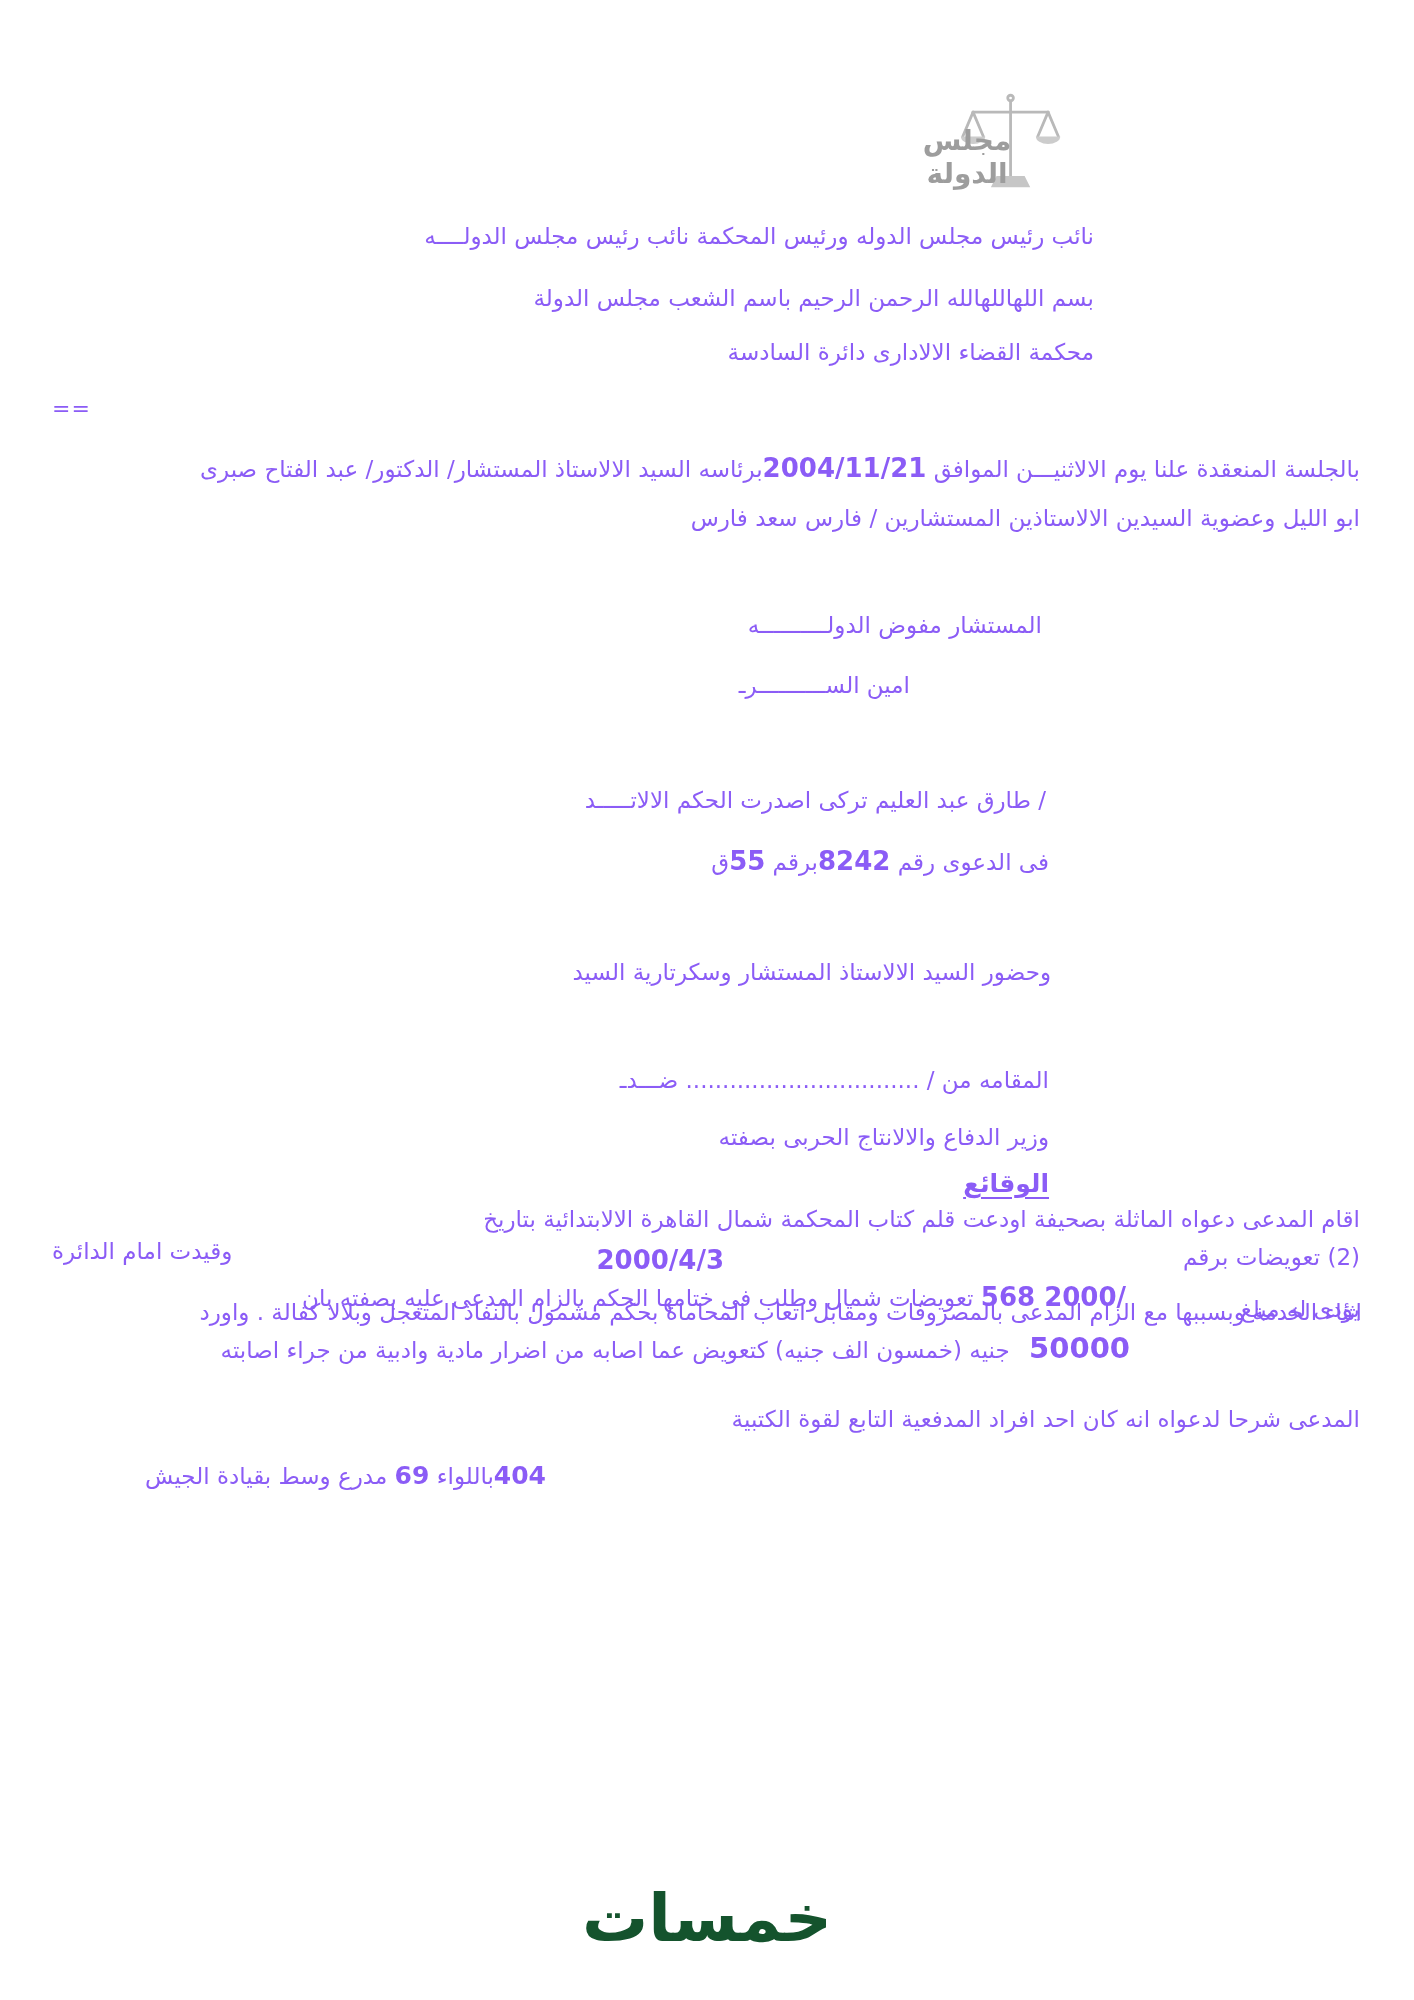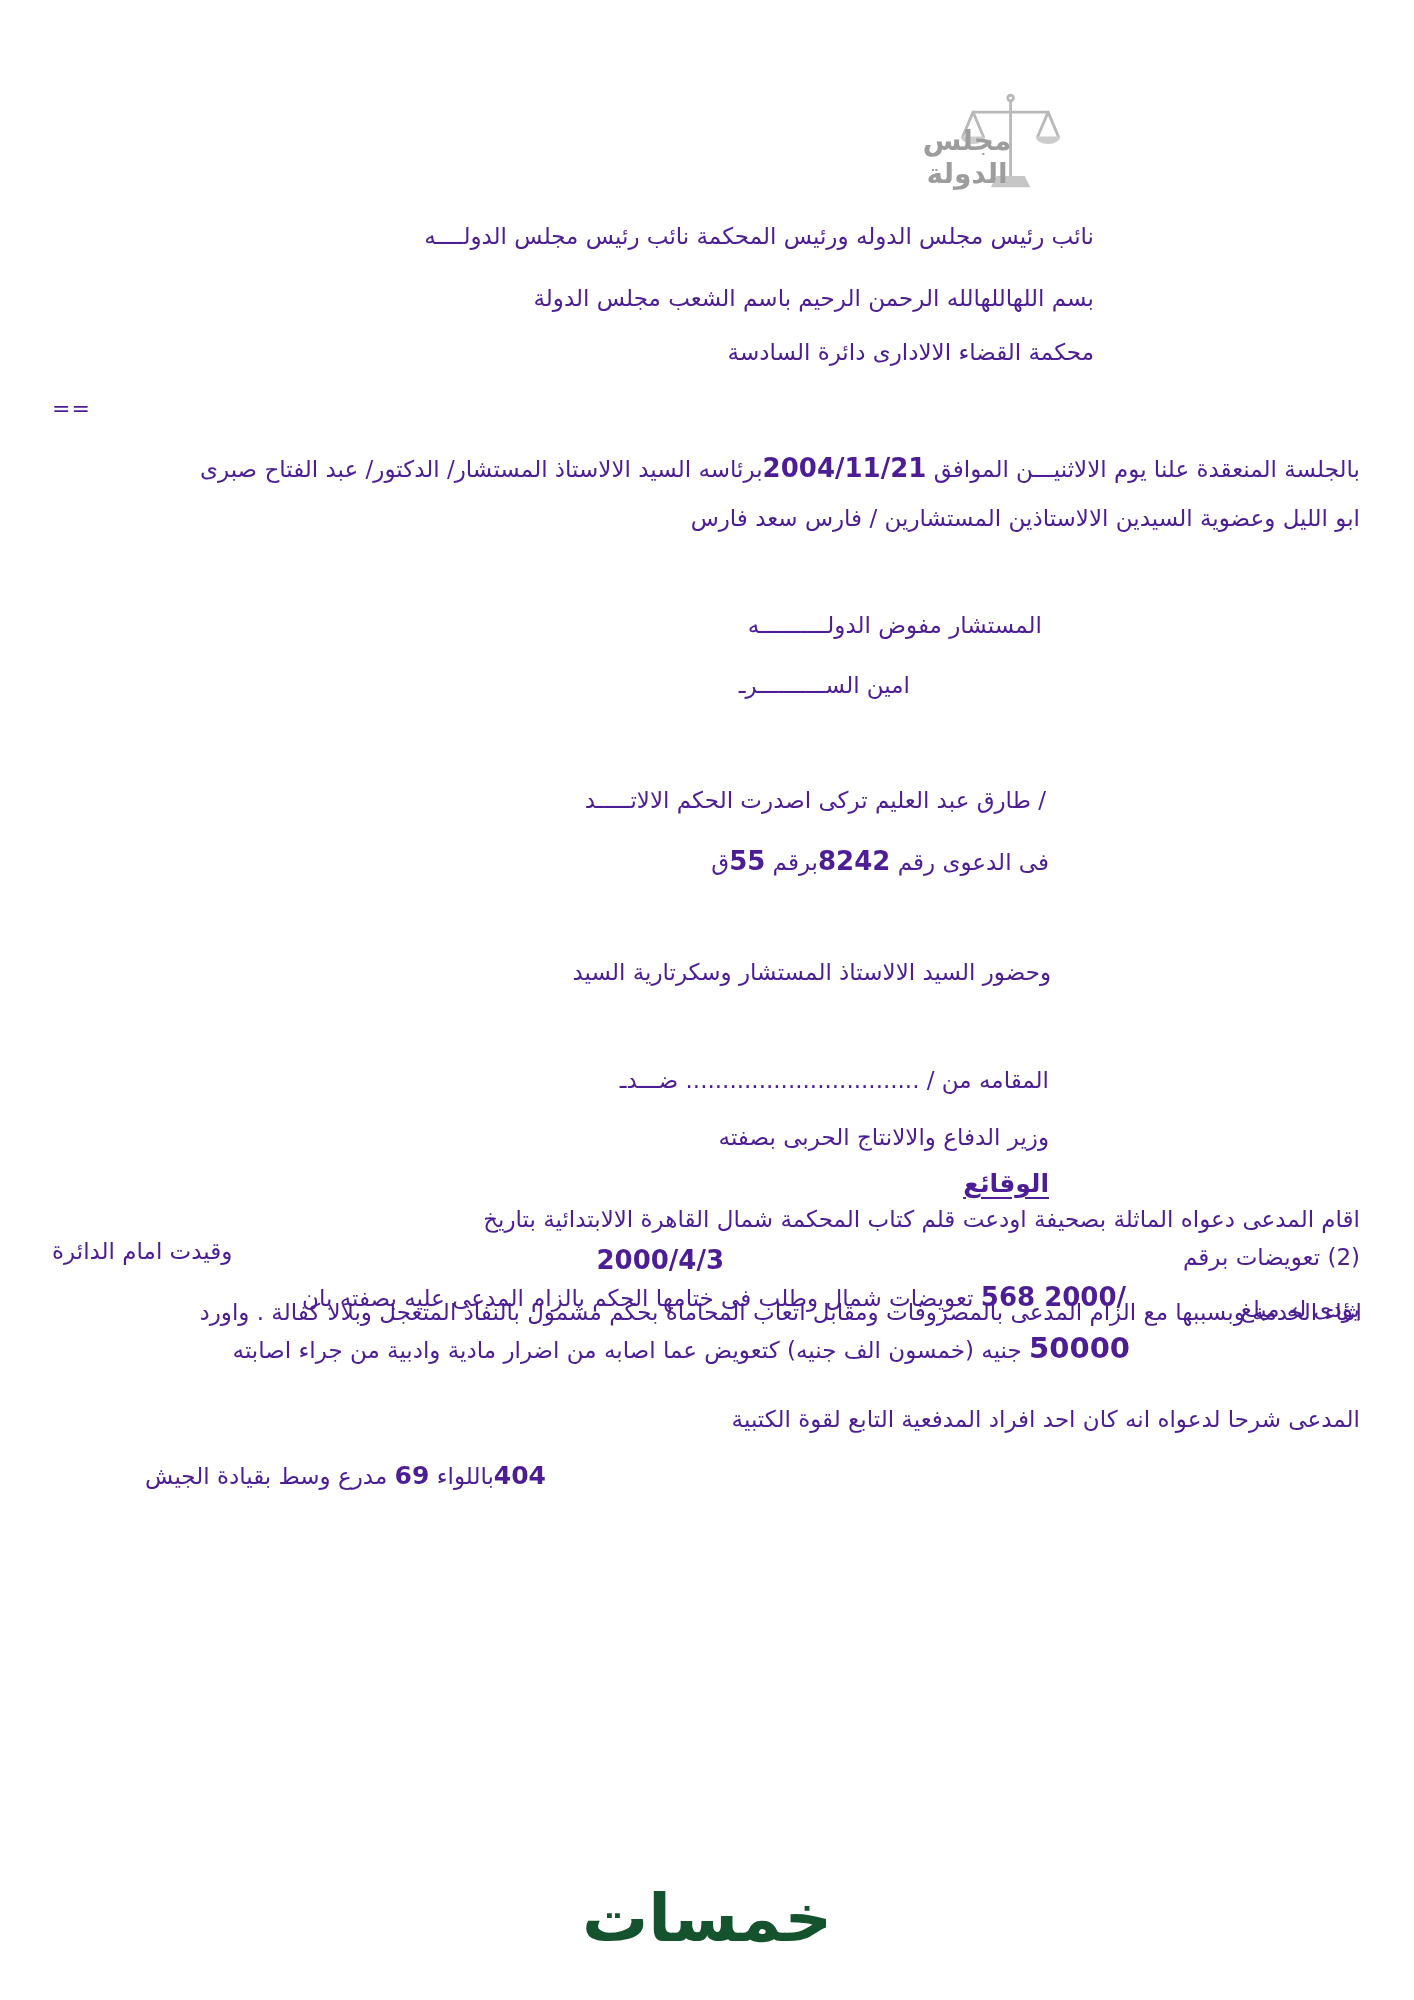--- a/index.html
+++ b/index.html
@@ -14,37 +14,37 @@
     overflow: hidden;
   }
   .page { position: absolute; inset: 0; background: #ffffff; }
 
   .line {
     position: absolute;
     direction: rtl;
     white-space: nowrap;
     font-size: 23px;
     line-height: 1.3;
-    color: #4c1d95;
+    color: #8b5cf6;
   }
   .ltr { direction: ltr; font-size: 22px; letter-spacing: 1px; }
   .num {
     direction: ltr;
     unicode-bidi: embed;
     font-weight: bold;
     font-size: 26px;
   }
   .num-sm {
     direction: ltr;
     unicode-bidi: embed;
     font-weight: bold;
     font-size: 25px;
     margin-top: 20px;
   }
-  .big-num { font-size: 29px; }
+  .big-num { font-size: 29px; margin-left: 12px; }
   .heading {
     font-weight: bold;
     font-size: 25px;
     text-decoration: underline;
     text-underline-offset: 5px;
   }
 
   .logo {
     position: absolute;
     top: 88px; right: 350px;

